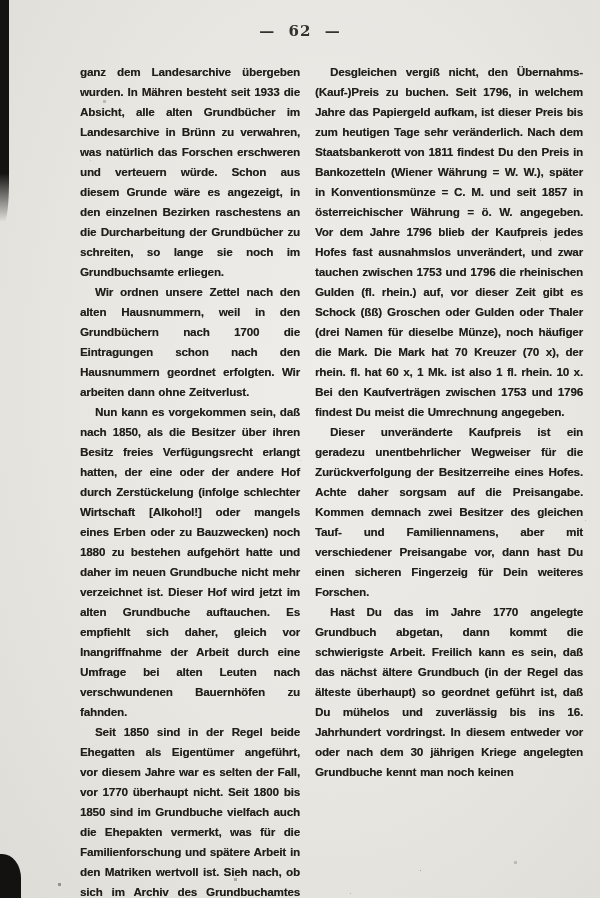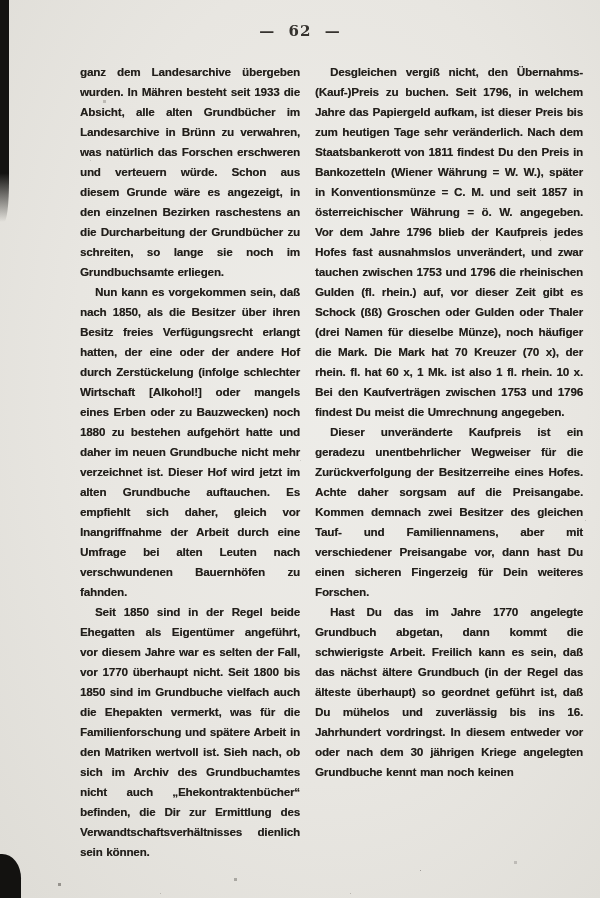--- a/index.html
+++ b/index.html
@@ -89,20 +89,21 @@
 <div class="page">
   <div class="edge-strip"></div>
   <div class="corner-blob"></div>
   <div class="speckles"></div>
 
   <div class="page-number">— 62 —</div>
 
   <div class="columns">
     <div class="col col-left">
         <p class="para">ganz dem Landesarchive übergeben wurden. In Mähren besteht seit 1933 die Absicht, alle alten Grundbücher im Landesarchive in Brünn zu verwahren, was natürlich das Forschen erschweren und verteuern würde. Schon aus diesem Grunde wäre es angezeigt, in den einzelnen Bezirken raschestens an die Durcharbeitung der Grundbücher zu schreiten, so lange sie noch im Grundbuchsamte erliegen.</p>
+        <p class="para indent">Wir ordnen unsere Zettel nach den alten Hausnummern, weil in den Grundbüchern nach 1700 die Eintragungen schon nach den Hausnummern geordnet erfolgten. Wir arbeiten dann ohne Zeitverlust.</p>
         <p class="para indent">Nun kann es vorgekommen sein, daß nach 1850, als die Besitzer über ihren Besitz freies Verfügungsrecht erlangt hatten, der eine oder der andere Hof durch Zerstückelung (infolge schlechter Wirtschaft [Alkohol!] oder mangels eines Erben oder zu Bauzwecken) noch 1880 zu bestehen aufgehört hatte und daher im neuen Grundbuche nicht mehr verzeichnet ist. Dieser Hof wird jetzt im alten Grundbuche auftauchen. Es empfiehlt sich daher, gleich vor Inangriffnahme der Arbeit durch eine Umfrage bei alten Leuten nach verschwundenen Bauernhöfen zu fahnden.</p>
         <p class="para indent">Seit 1850 sind in der Regel beide Ehegatten als Eigentümer angeführt, vor diesem Jahre war es selten der Fall, vor 1770 überhaupt nicht. Seit 1800 bis 1850 sind im Grundbuche vielfach auch die Ehepakten vermerkt, was für die Familienforschung und spätere Arbeit in den Matriken wertvoll ist. Sieh nach, ob sich im Archiv des Grundbuchamtes nicht auch „Ehekontraktenbücher“ befinden, die Dir zur Ermittlung des Verwandtschaftsverhältnisses dienlich sein können.</p>
       </div>
     <div class="col col-right">
         <p class="para indent">Desgleichen vergiß nicht, den Übernahms-(Kauf-)Preis zu buchen. Seit 1796, in welchem Jahre das Papiergeld aufkam, ist dieser Preis bis zum heutigen Tage sehr veränderlich. Nach dem Staatsbankerott von 1811 findest Du den Preis in Bankozetteln (Wiener Währung = W. W.), später in Konventionsmünze = C. M. und seit 1857 in österreichischer Währung = ö. W. angegeben. Vor dem Jahre 1796 blieb der Kaufpreis jedes Hofes fast ausnahmslos unverändert, und zwar tauchen zwischen 1753 und 1796 die rheinischen Gulden (fl. rhein.) auf, vor dieser Zeit gibt es Schock (ßß) Groschen oder Gulden oder Thaler (drei Namen für dieselbe Münze), noch häufiger die Mark. Die Mark hat 70 Kreuzer (70 x), der rhein. fl. hat 60 x, 1 Mk. ist also 1 fl. rhein. 10 x. Bei den Kaufverträgen zwischen 1753 und 1796 findest Du meist die Umrechnung angegeben.</p>
         <p class="para indent">Dieser unveränderte Kaufpreis ist ein geradezu unentbehrlicher Wegweiser für die Zurückverfolgung der Besitzerreihe eines Hofes. Achte daher sorgsam auf die Preisangabe. Kommen demnach zwei Besitzer des gleichen Tauf- und Familiennamens, aber mit verschiedener Preisangabe vor, dann hast Du einen sicheren Fingerzeig für Dein weiteres Forschen.</p>
         <p class="para indent">Hast Du das im Jahre 1770 angelegte Grundbuch abgetan, dann kommt die schwierigste Arbeit. Freilich kann es sein, daß das nächst ältere Grundbuch (in der Regel das älteste überhaupt) so geordnet geführt ist, daß Du mühelos und zuverlässig bis ins 16. Jahrhundert vordringst. In diesem entweder vor oder nach dem 30 jährigen Kriege angelegten Grundbuche kennt man noch keinen</p>
       </div>
   </div>
 </div>

